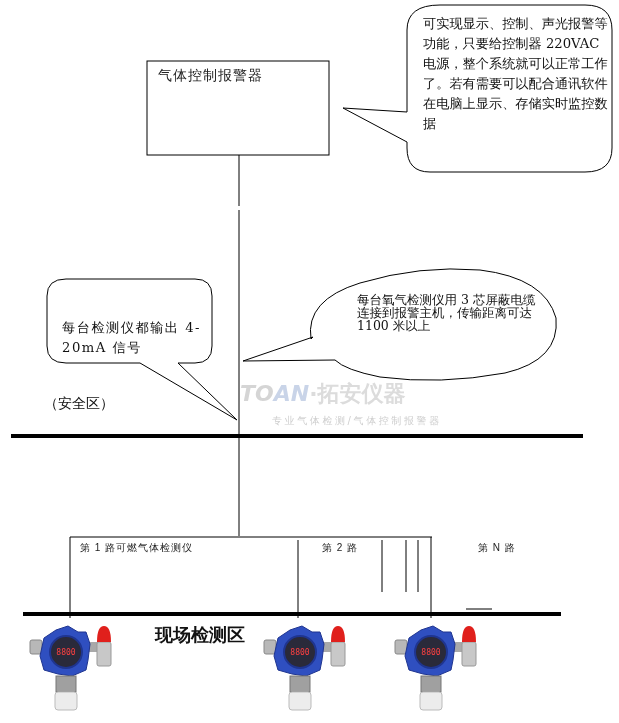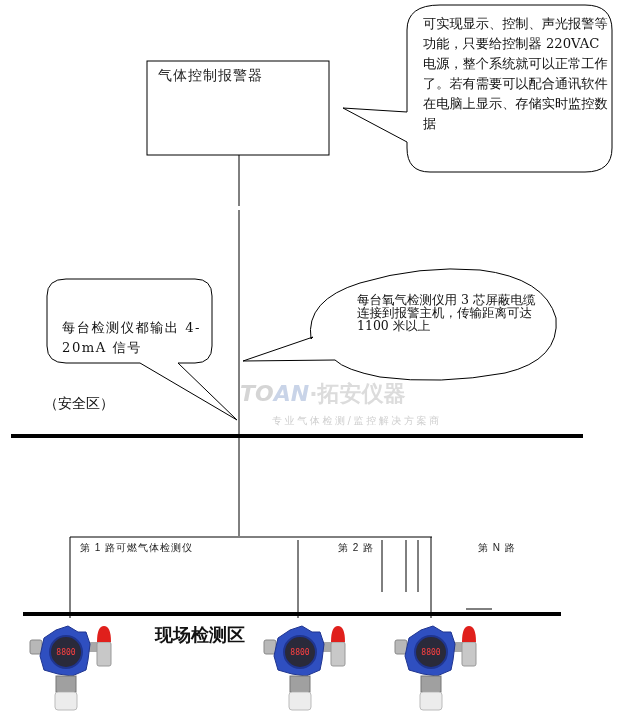--- a/index.html
+++ b/index.html
@@ -9,21 +9,21 @@
   svg.lines { position:absolute; left:0; top:0; }
   .ctrl-title { left:158px; top:67px; font-size:14px; color:#222; letter-spacing:1px; }
   .bubble-text { font-family:"DejaVu Serif","Liberation Serif",serif; font-size:13.2px; line-height:20px; color:#111; }
   .tr-text { left:423px; top:14px; width:190px; }
   .lf-text { left:62px; top:282px; width:160px; letter-spacing:1.5px;margin-top:36px; }
   .md-text { left:357px; top:293px; width:190px; font-size:12.5px; line-height:13px; }
   .zone-safe { left:34px; top:395px; font-size:14px; font-family:"DejaVu Serif","Liberation Serif",serif;margin-left:10px; }
   .zone-field { left:155px; top:623px; font-size:18px; font-weight:bold; font-family:"DejaVu Serif","Liberation Serif",serif; }
   .ch { font-family:Liberation Sans, sans-serif; font-size:10px; color:#222; letter-spacing:1px;text-align:center; }
   .ch1 { left:80px; top:541px; }
-  .ch2 { left:322px; top:541px;margin-left:16px; }
+  .ch2 { left:322px; top:541px; }
   .chn { left:478px; top:541px; }
   .wm-logo { left:240px; top:379px; font-size:22px; font-weight:bold; font-style:italic; color:#d5d5d5; letter-spacing:0px; }
   .wm-logo .an { color:#c9d4e8; }
   .wm-logo .cn { font-style:normal; color:#dcdcdc; }
   .wm-sub { left:272px; top:414px; font-size:10px; color:#cfcfcf; letter-spacing:2.6px; }
   .device { position:absolute; width:95px; height:100px; }
 </style>
 </head>
 <body>
 
@@ -58,21 +58,21 @@
   <line x1="23" y1="614" x2="561" y2="614" stroke="#000" stroke-width="4"></line>
 </svg>
 
 <div class="abs ctrl-title">气体控制报警器</div>
 
 <div class="abs bubble-text tr-text">可实现显示、控制、声光报警等功能，只要给控制器 220VAC 电源，整个系统就可以正常工作了。若有需要可以配合通讯软件在电脑上显示、存储实时监控数据</div>
 <div class="abs bubble-text lf-text">每台检测仪都输出 4-20mA 信号</div>
 <div class="abs bubble-text md-text">每台氧气检测仪用 3 芯屏蔽电缆连接到报警主机，传输距离可达 1100 米以上</div>
 
 <div class="abs wm-logo"><span>TO</span><span class="an">AN</span><span class="cn">·拓安仪器</span></div>
-<div class="abs wm-sub">专业气体检测/监控解决方案商</div>
+<div class="abs wm-sub">专业气体检测/气体控制报警器</div>
 
 <div class="abs zone-safe">（安全区）</div>
 <div class="abs zone-field">现场检测区</div>
 
 <div class="abs ch ch1">第 1 路可燃气体检测仪</div>
 <div class="abs ch ch2">第 2 路</div>
 <div class="abs ch chn">第 N 路</div>
 
 <div class="device" style="left:28px; top:622px;">
   <svg width="95" height="100" viewBox="0 0 95 100">

